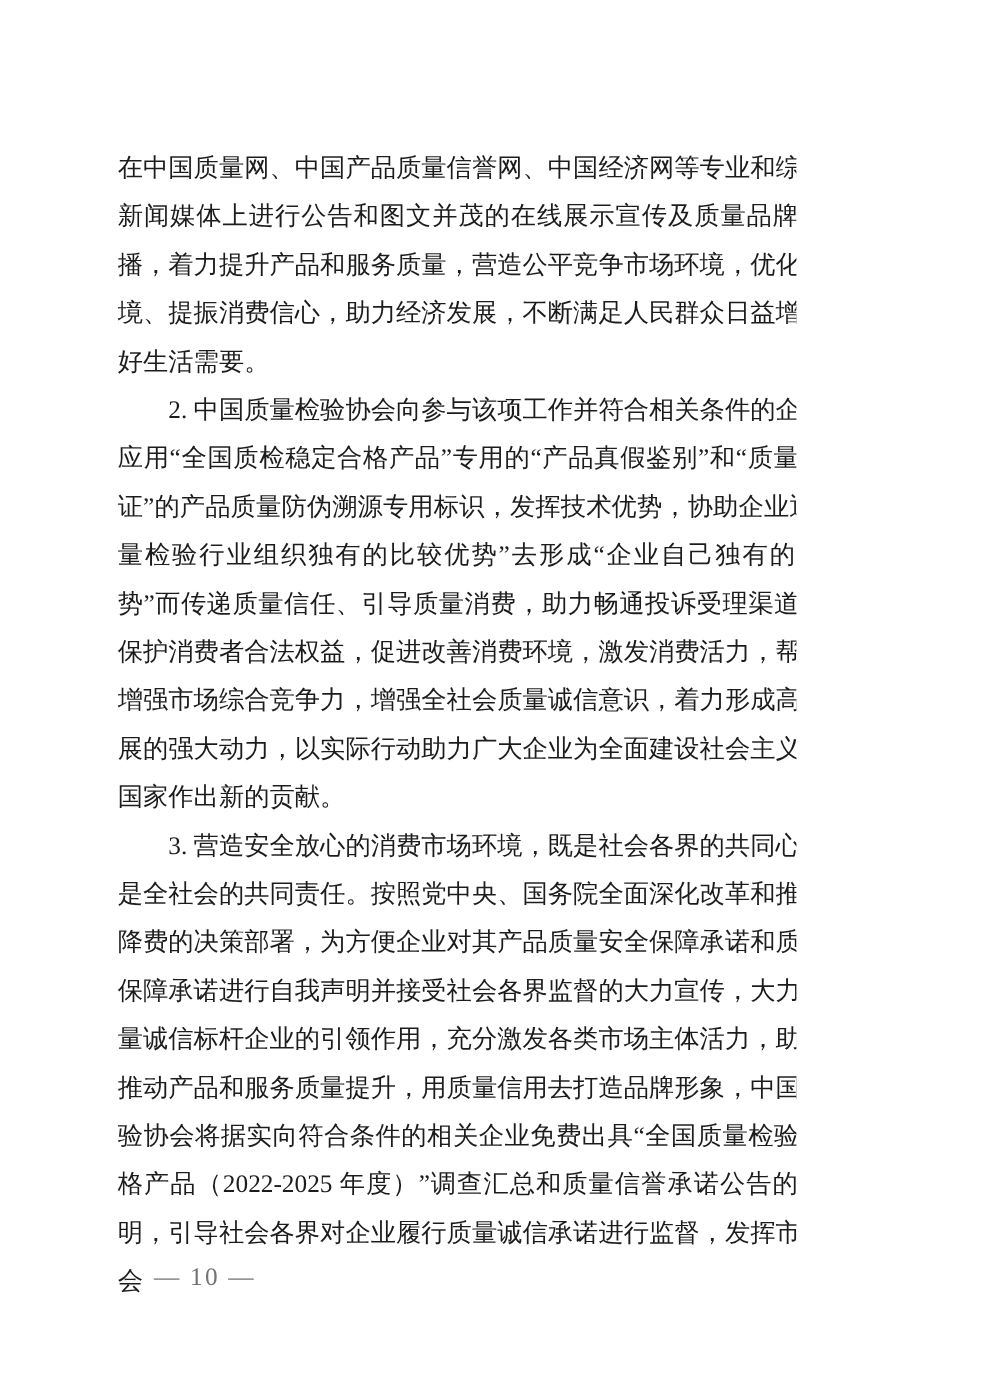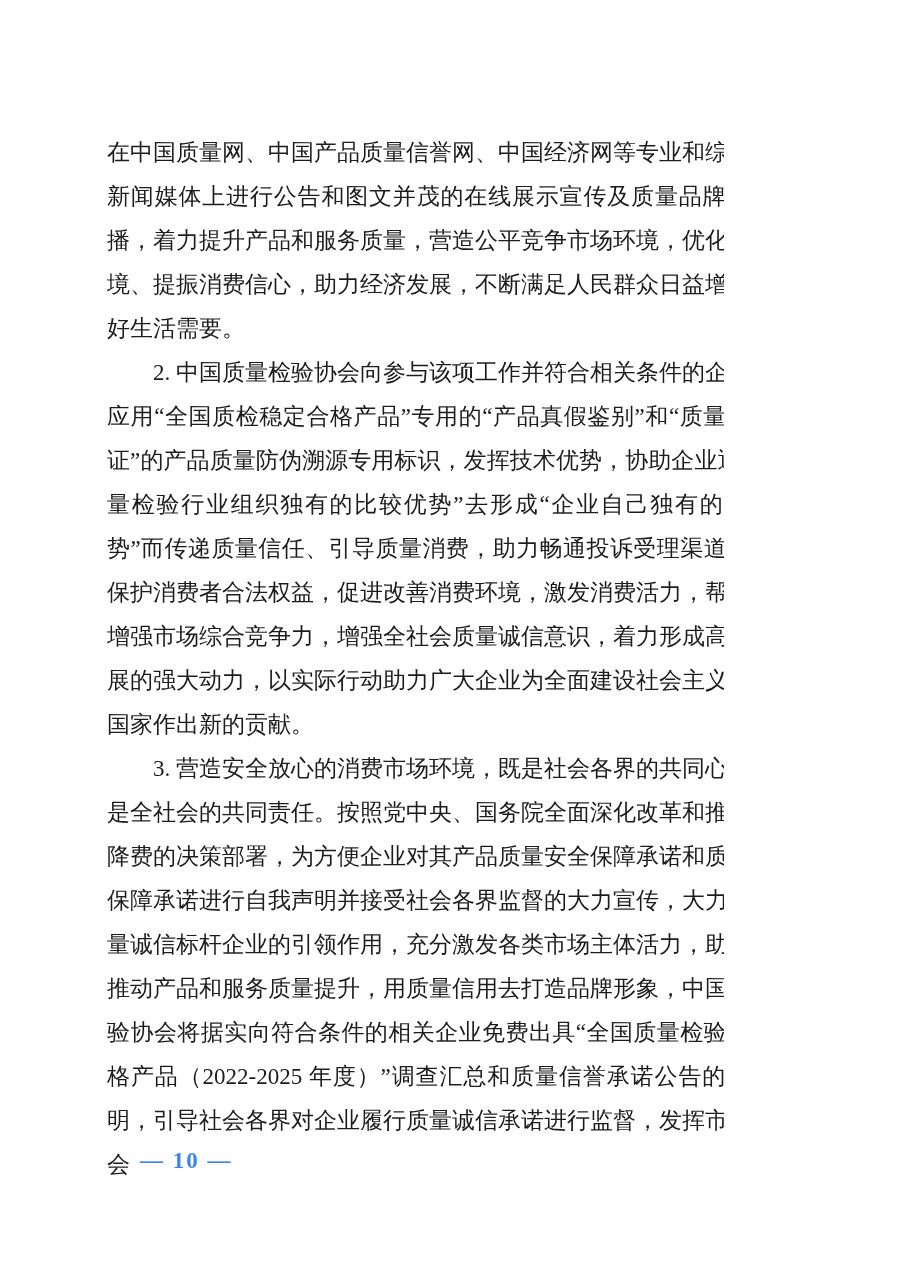--- a/index.html
+++ b/index.html
@@ -33,24 +33,23 @@
   }
   .para.indent {
     text-indent: 2em;
   }
   .footer {
     position: absolute;
     left: 140px;
     top: 1146px;
     font-size: 23px;
     line-height: 30px;
-    color: #3b82f6;
+    color: #737373;
     letter-spacing: 2px;
     white-space: pre;
-    font-weight: bold;
   }
 </style>
 </head>
 <body>
 
 <div class="page">
   <div class="content">
     <p class="para">在中国质量网、中国产品质量信誉网、中国经济网等专业和综合网络新闻媒体上进行公告和图文并茂的在线展示宣传及质量品牌资讯传播，着力提升产品和服务质量，营造公平竞争市场环境，优化消费环境、提振消费信心，助力经济发展，不断满足人民群众日益增长的美好生活需要。</p>
     <p class="para indent">2. 中国质量检验协会向参与该项工作并符合相关条件的企业推广应用“全国质检稳定合格产品”专用的“产品真假鉴别”和“质量诚信验证”的产品质量防伪溯源专用标识，发挥技术优势，协助企业通过“质量检验行业组织独有的比较优势”去形成“企业自己独有的比较优势”而传递质量信任、引导质量消费，助力畅通投诉受理渠道，加强保护消费者合法权益，促进改善消费环境，激发消费活力，帮助企业增强市场综合竞争力，增强全社会质量诚信意识，着力形成高质量发展的强大动力，以实际行动助力广大企业为全面建设社会主义现代化国家作出新的贡献。</p>
     <p class="para indent">3. 营造安全放心的消费市场环境，既是社会各界的共同心愿，也是全社会的共同责任。按照党中央、国务院全面深化改革和推进减税降费的决策部署，为方便企业对其产品质量安全保障承诺和质量诚信保障承诺进行自我声明并接受社会各界监督的大力宣传，大力发挥质量诚信标杆企业的引领作用，充分激发各类市场主体活力，助力企业推动产品和服务质量提升，用质量信用去打造品牌形象，中国质量检验协会将据实向符合条件的相关企业免费出具“全国质量检验稳定合格产品（2022-2025 年度）”调查汇总和质量信誉承诺公告的书面证明，引导社会各界对企业履行质量诚信承诺进行监督，发挥市场和社会</p>

